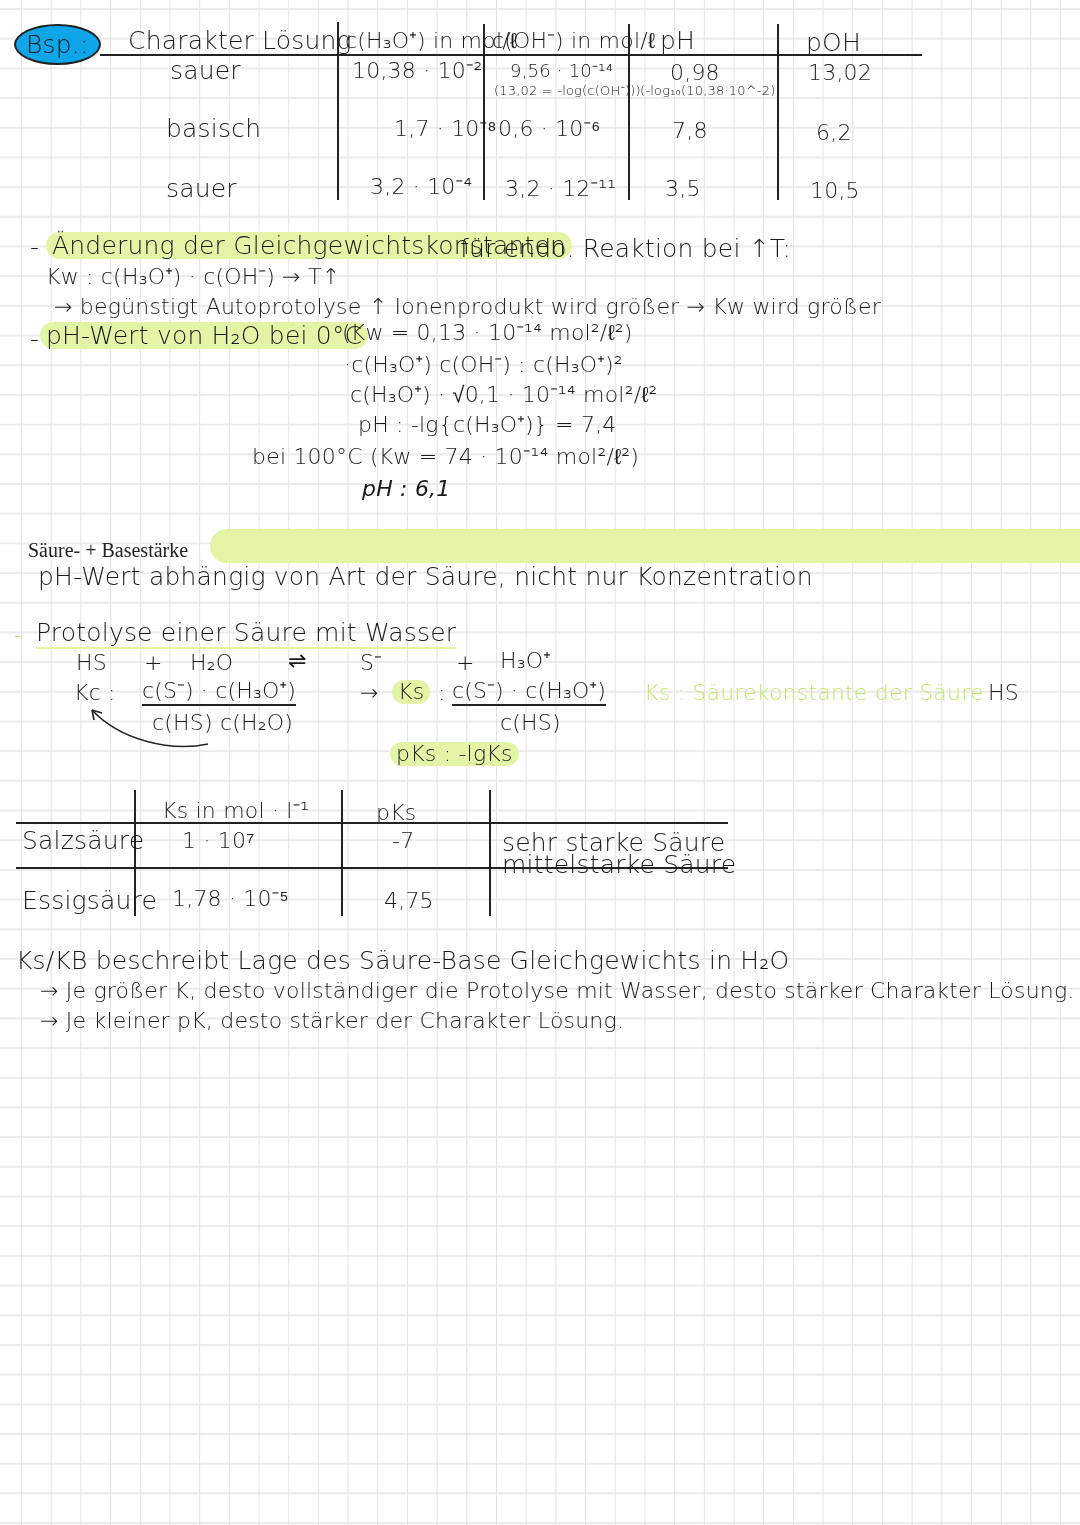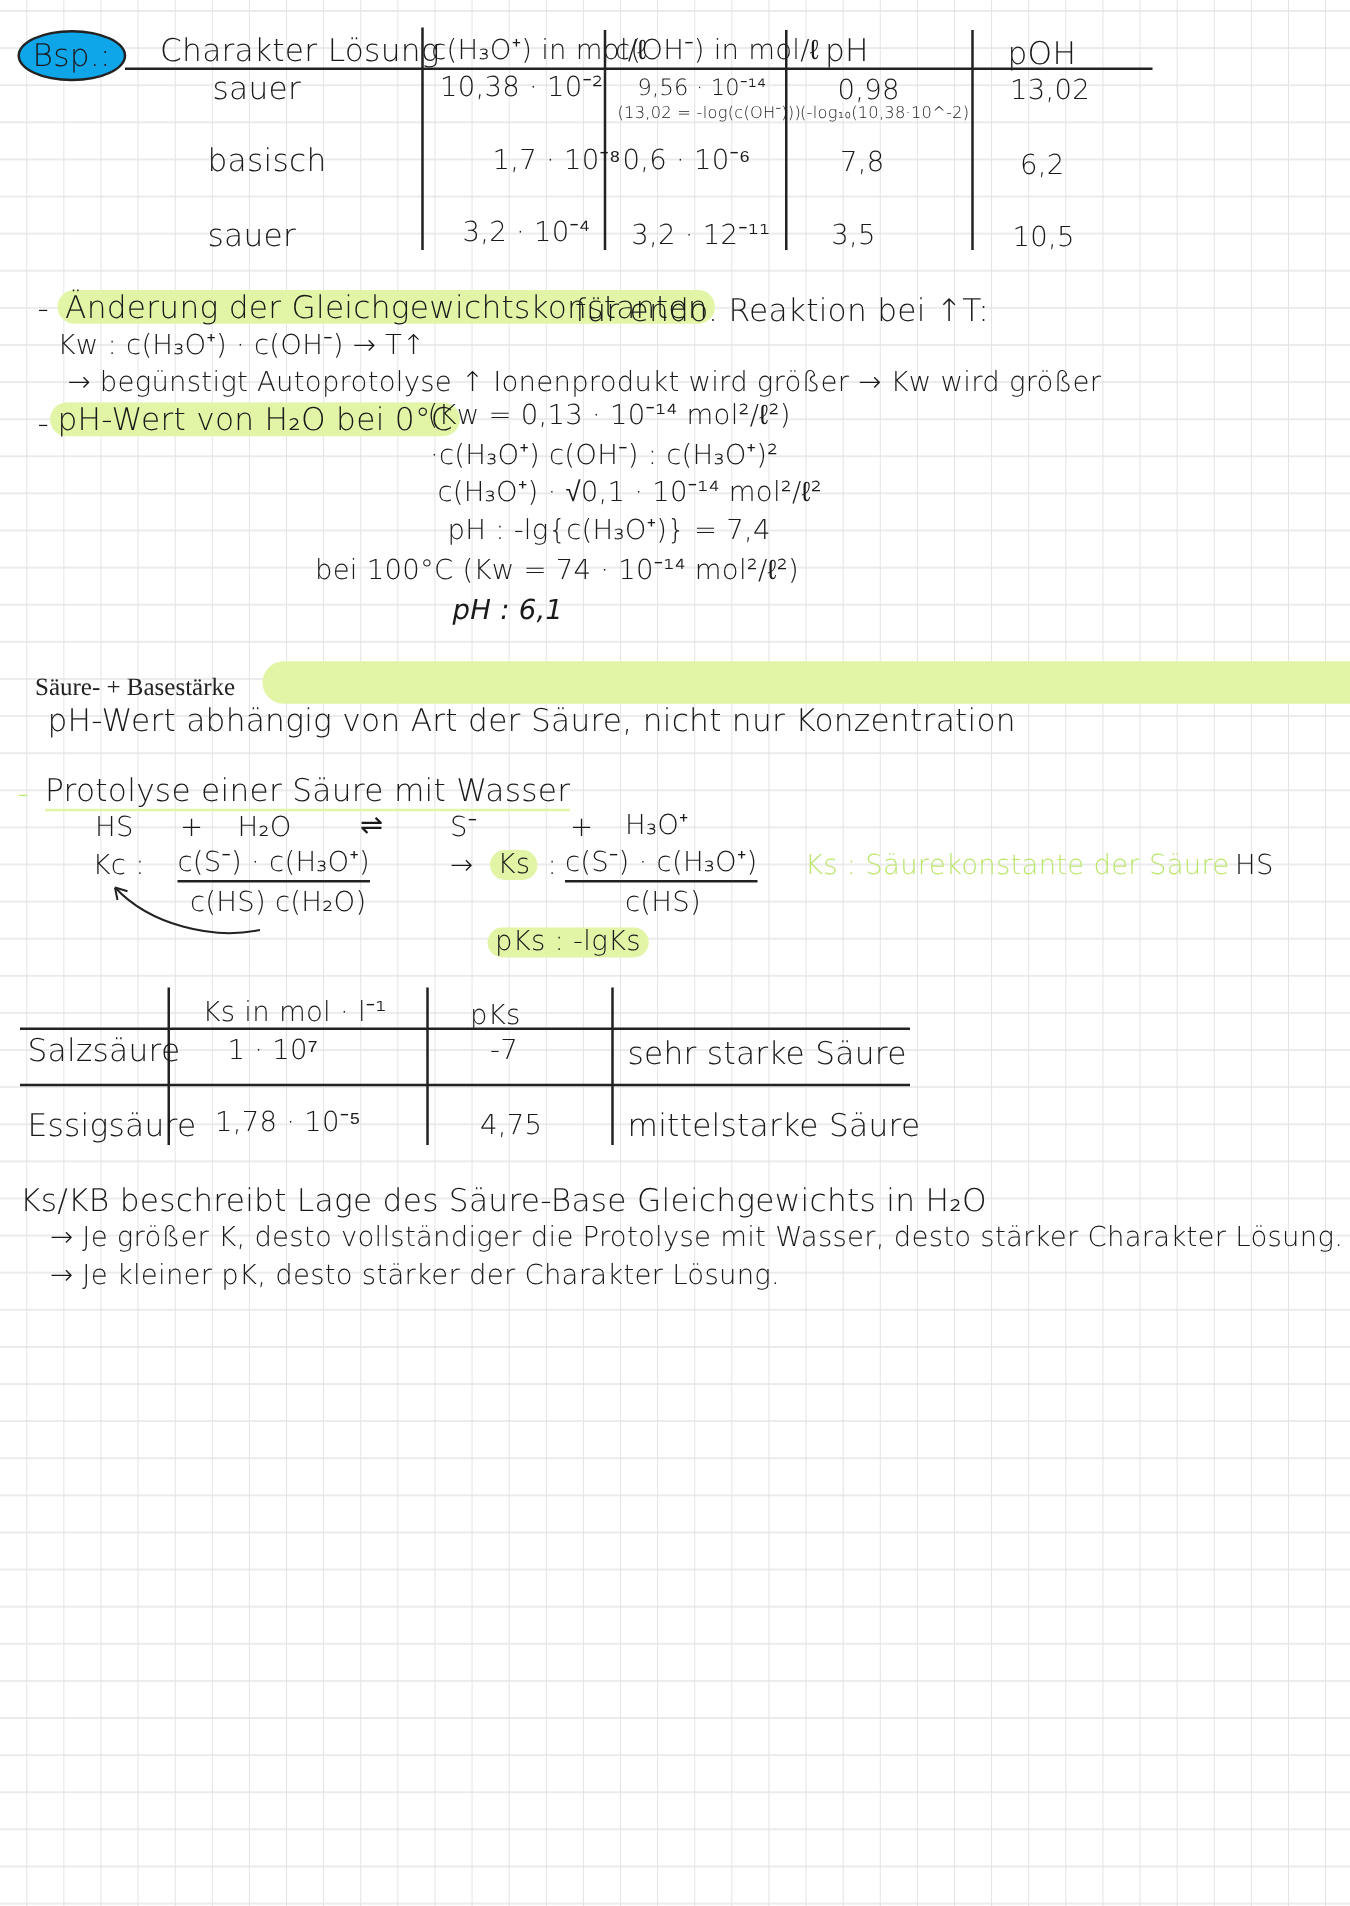--- a/index.html
+++ b/index.html
@@ -128,20 +128,20 @@
   <div class="rule" style="left:489px;top:790px;width:2px;height:126px;"></div>
 
   <div class="hw lg" style="left:22px;top:828px;">Salzsäure</div>
   <div class="hw md" style="left:182px;top:830px;">1 · 10⁷</div>
   <div class="hw md" style="left:392px;top:830px;">-7</div>
   <div class="hw lg" style="left:502px;top:830px;">sehr starke Säure</div>
 
   <div class="hw lg" style="left:22px;top:888px;">Essigsäure</div>
   <div class="hw md" style="left:172px;top:888px;">1,78 · 10⁻⁵</div>
   <div class="hw md" style="left:384px;top:890px;">4,75</div>
-  <div class="hw lg" style="left:502px;top:888px;">mittelstarke Säure</div>
+  <div class="hw lg" style="left:502px;top:852px;">mittelstarke Säure</div>
 </div>
 
 <div>
   <div class="hw lg" style="left:16px;top:948px;">Ks/KB beschreibt Lage des Säure-Base Gleichgewichts in H₂O</div>
   <div class="hw md" style="left:40px;top:980px;">→ Je größer K, desto vollständiger die Protolyse mit Wasser, desto stärker Charakter Lösung.</div>
   <div class="hw md" style="left:40px;top:1010px;">→ Je kleiner pK, desto stärker der Charakter Lösung.</div>
 </div>
 
 </body></html>

